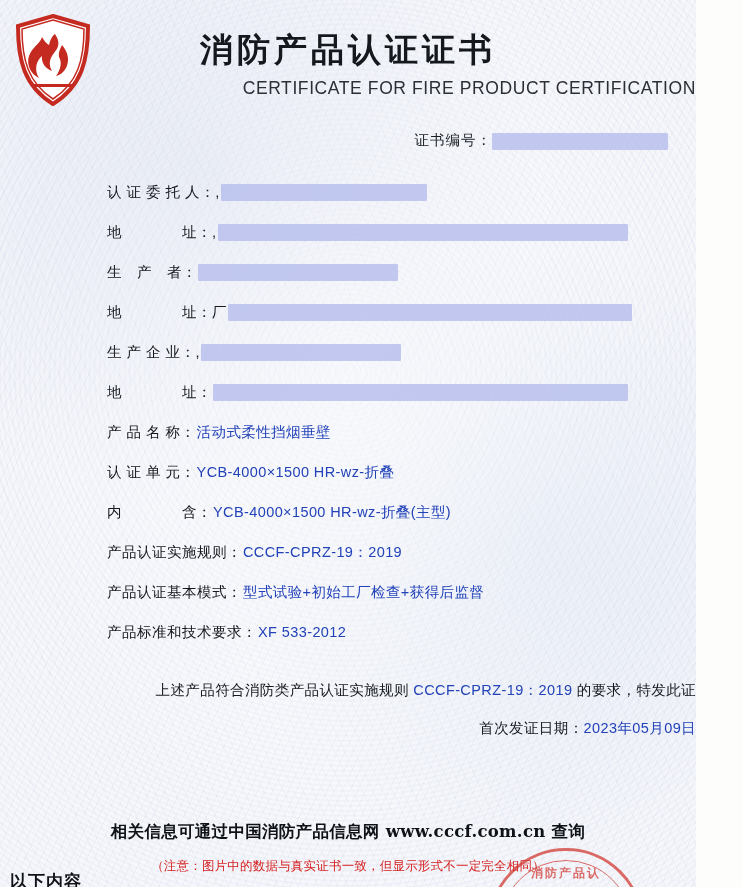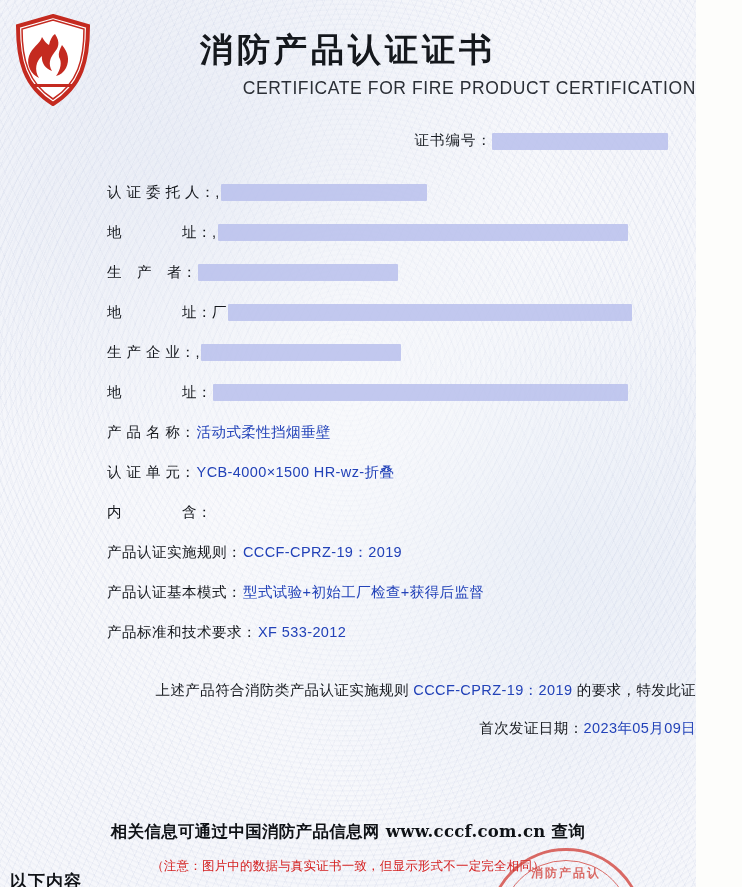--- a/index.html
+++ b/index.html
@@ -272,20 +272,21 @@
 
     <div class="row">
       <span class="label">认 证 单 元</span>
       <span class="label colon">：</span>
       <span class="value">YCB-4000×1500 HR-wz-折叠</span>
     </div>
 
     <div class="row">
       <span class="label">内　　　　含</span>
       <span class="label colon">：</span>
+      <span class="value">YCB-4000×1500 HR-wz-折叠(主型)</span>
     </div>
 
     <div class="row">
       <span class="label">产品认证实施规则</span>
       <span class="label colon">：</span>
       <span class="value">CCCF-CPRZ-19：2019</span>
     </div>
 
     <div class="row">
       <span class="label">产品认证基本模式</span>

